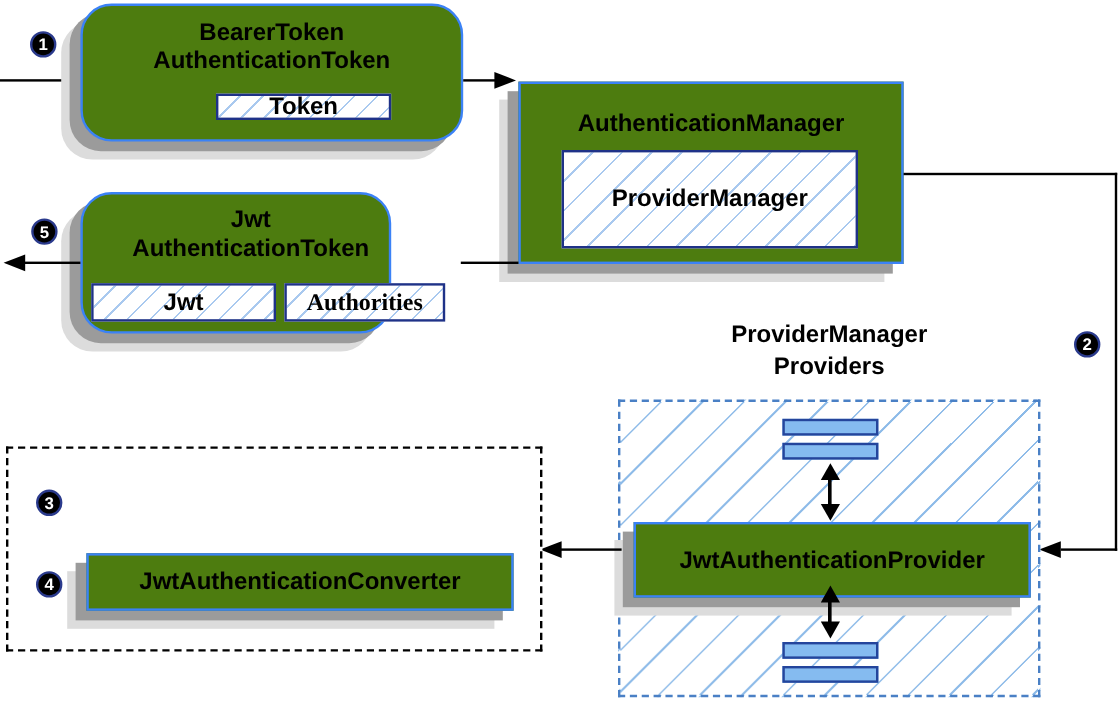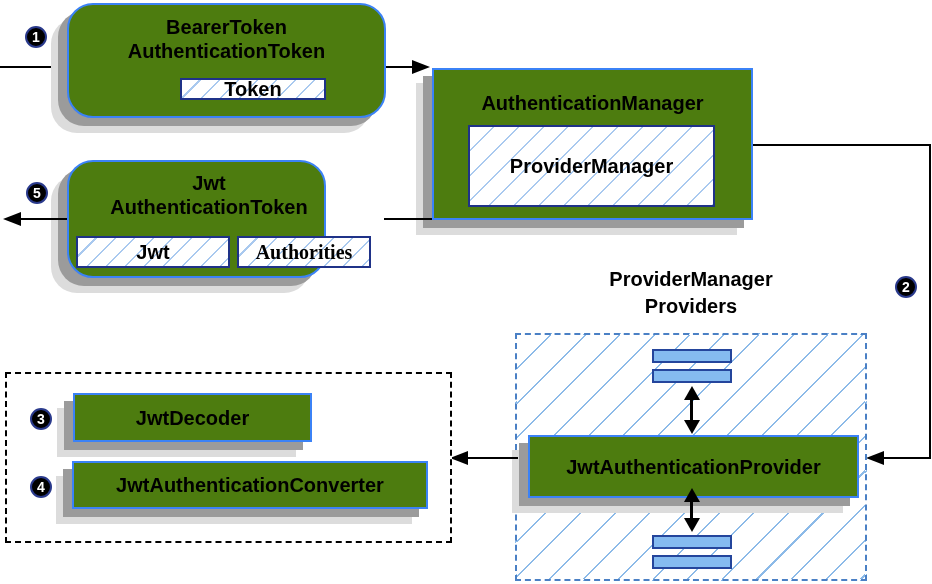--- a/index.html
+++ b/index.html
@@ -159,23 +159,20 @@
   <div class="head head-down" style="left:684px; top:518px;"></div>
 
   <div class="slot-bar" style="left:652px; top:535px;"></div>
   <div class="slot-bar" style="left:652px; top:555px;"></div>
 
   <div class="hline" style="left:466px; top:457px; width:52px;"></div>
   <div class="head head-left" style="left:450px; top:451px;"></div>
 
   <div class="black-dashed-container" style="left:5px; top:372px; width:447px; height:171px;"></div>
 
-  <div class="node flex-center" style="left:73px; top:393px; width:239px; height:49px;">
-    <div class="node-title">JwtDecoder</div>
-  </div>
   <div class="badge" style="left:30px; top:408px;">3</div>
 
   <div class="node flex-center" style="left:72px; top:461px; width:356px; height:48px;">
     <div class="node-title">JwtAuthenticationConverter</div>
   </div>
   <div class="badge" style="left:30px; top:476px;">4</div>
 
 </div>
 
 </body></html>

